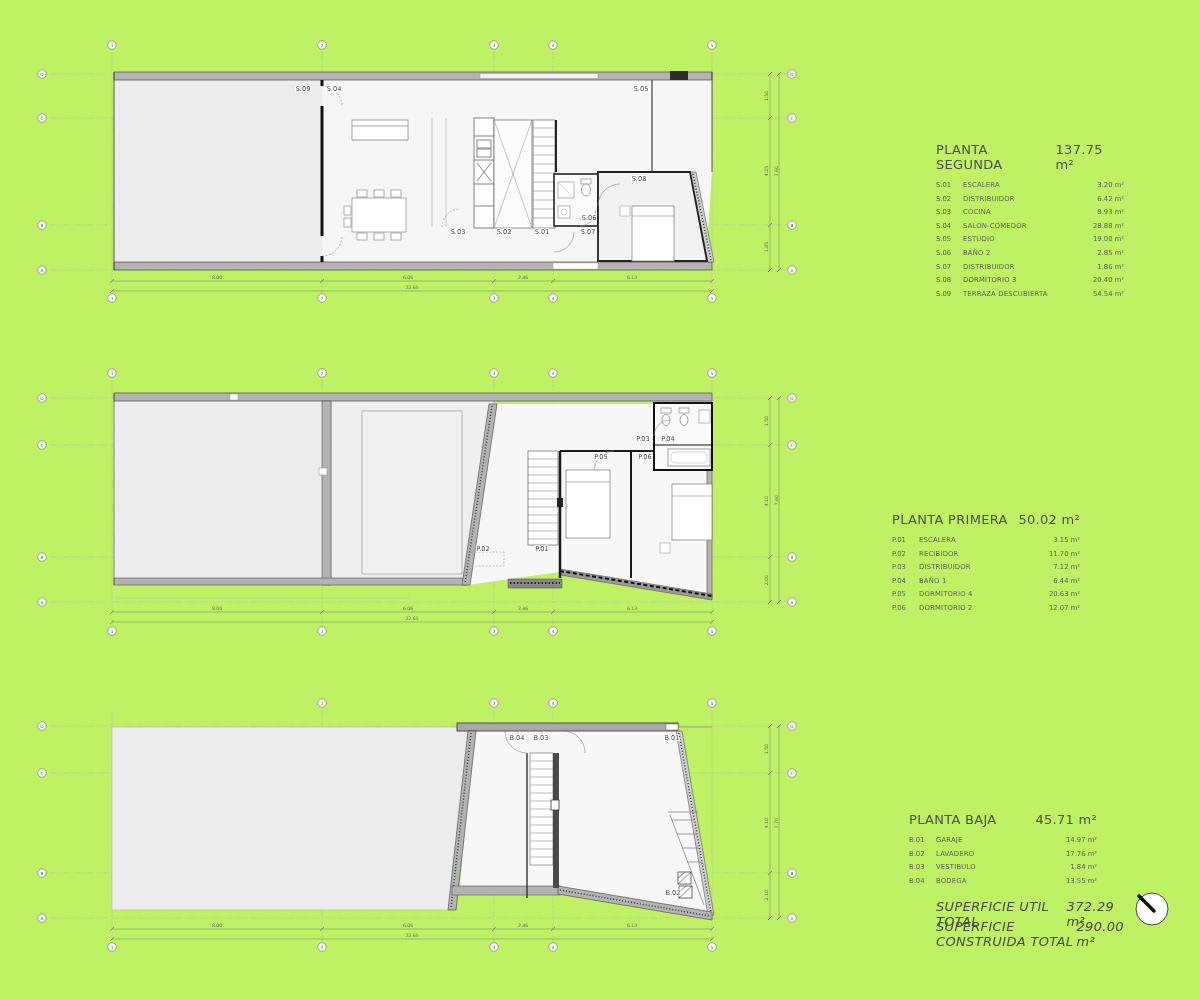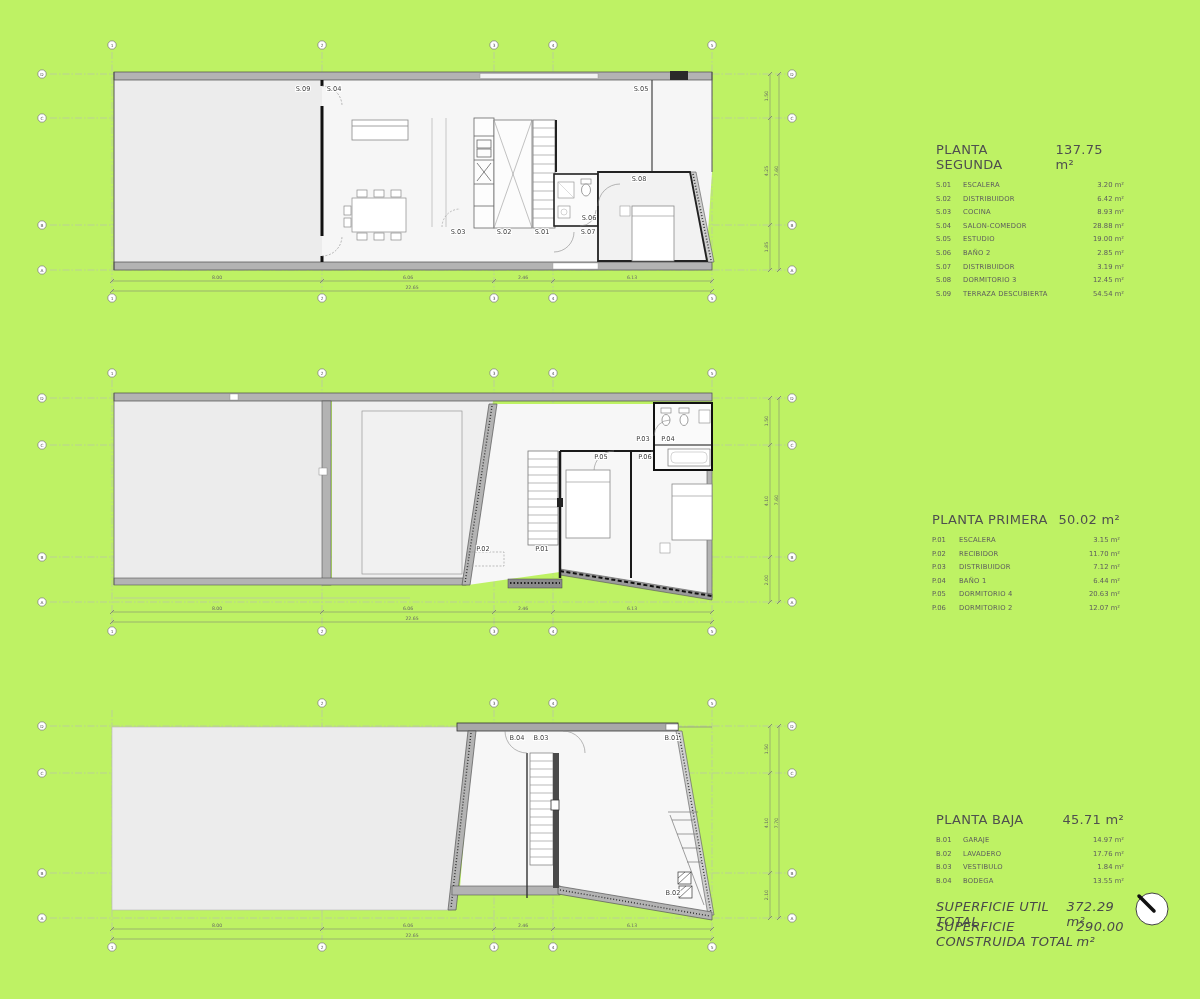--- a/index.html
+++ b/index.html
@@ -542,36 +542,36 @@
           <span class="leg-area">19.00 m²</span>
         </div>
         <div class="leg-row">
           <span class="leg-code">S.06</span>
           <span class="leg-name">BAÑO 2</span>
           <span class="leg-area">2.85 m²</span>
         </div>
         <div class="leg-row">
           <span class="leg-code">S.07</span>
           <span class="leg-name">DISTRIBUIDOR</span>
-          <span class="leg-area">3.19 m²</span>
+          <span class="leg-area">1.86 m²</span>
         </div>
         <div class="leg-row">
           <span class="leg-code">S.08</span>
           <span class="leg-name">DORMITORIO 3</span>
-          <span class="leg-area">12.45 m²</span>
+          <span class="leg-area">20.40 m²</span>
         </div>
         <div class="leg-row">
           <span class="leg-code">S.09</span>
           <span class="leg-name">TERRAZA DESCUBIERTA</span>
           <span class="leg-area">54.54 m²</span>
         </div>
       </div>
   </div>
 
-  <div class="legend" style="left:932px;top:512px;">
+  <div class="legend" style="left:892px;top:512px;">
     <div class="legend-header">
       <span>PLANTA PRIMERA</span>
       <span>50.02 m²</span>
     </div>
     <div class="legend-rows">
         <div class="leg-row">
           <span class="leg-code">P.01</span>
           <span class="leg-name">ESCALERA</span>
           <span class="leg-area">3.15 m²</span>
         </div>
@@ -596,21 +596,21 @@
           <span class="leg-area">20.63 m²</span>
         </div>
         <div class="leg-row">
           <span class="leg-code">P.06</span>
           <span class="leg-name">DORMITORIO 2</span>
           <span class="leg-area">12.07 m²</span>
         </div>
       </div>
   </div>
 
-  <div class="legend" style="left:936px;top:812px;">
+  <div class="legend" style="left:909px;top:812px;">
     <div class="legend-header">
       <span>PLANTA BAJA</span>
       <span>45.71 m²</span>
     </div>
     <div class="legend-rows">
         <div class="leg-row">
           <span class="leg-code">B.01</span>
           <span class="leg-name">GARAJE</span>
           <span class="leg-area">14.97 m²</span>
         </div>

